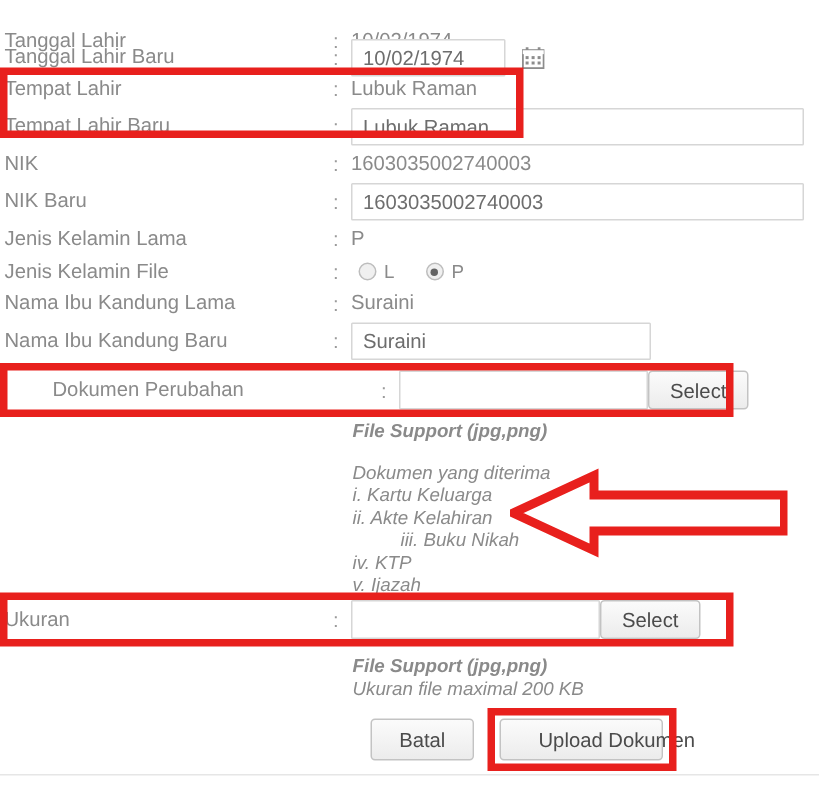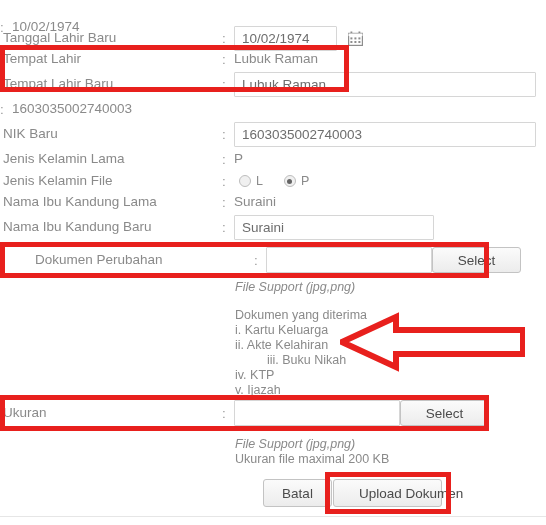--- a/index.html
+++ b/index.html
@@ -112,31 +112,32 @@
     border: 1px solid #c3c3c3;
     border-radius: 3px;
     background: linear-gradient(to bottom, #fbfbfb 0%, #ececec 100%);
     color: #4b4b4b;
     font-family: "Liberation Sans", sans-serif;
     font-size: 13.5px;
     cursor: pointer;
     padding: 0 12px;
     white-space: nowrap;
   }
-  .btn.select-btn { width: 89px; padding: 0; }
+  .btn.select-btn { width: 67px; padding: 0; }
 
   
   .note {
     position: absolute;
     color: #8a8a8a;
     font-size: 12.5px;
     line-height: 15.5px;
     white-space: pre;
-  }
-  .note.italic { font-style: italic; }
+    font-style: italic;
+  }
+  .note.italic { font-style: italic; font-weight: bold; }
 
   
   .redbox {
     position: absolute;
     border: 5px solid #e8201d;
     box-sizing: border-box;
     pointer-events: none;
   }
 
   
@@ -153,20 +154,21 @@
     height: 1px;
     background: #e6e6e6;
   }
 </style>
 </head>
 <body>
 
 <div id="page">
 
   <div class="row" style="top:18px;height:18px;">
+    <span class="label">Tanggal Lahir</span>
     <span class="colon">:</span>
     <span class="value">10/02/1974</span>
   </div>
 
   <div class="row" style="top:20px;height:36px;">
     <span class="label">Tanggal Lahir Baru</span>
     <span class="colon">:</span>
     <input class="txt" style="width: 103px;" type="text" value="10/02/1974">
     <span class="cal-icon">
       <svg width="15" height="15" viewBox="0 0 15 15" xmlns="http://www.w3.org/2000/svg">
@@ -192,20 +194,21 @@
     <span class="value">Lubuk Raman</span>
   </div>
 
   <div class="row" style="top:68px;height:32px;">
     <span class="label">Tempat Lahir Baru</span>
     <span class="colon">:</span>
     <input class="txt" style="width: 302px;" type="text" value="Lubuk Raman">
   </div>
 
   <div class="row" style="top:100px;height:18px;">
+    <span class="label">NIK</span>
     <span class="colon">:</span>
     <span class="value">1603035002740003</span>
   </div>
 
   <div class="row" style="top:118px;height:32px;">
     <span class="label">NIK Baru</span>
     <span class="colon">:</span>
     <input class="txt" style="width: 302px;" type="text" value="1603035002740003">
   </div>
 
@@ -265,21 +268,21 @@
   <div class="row" style="top:398px;height:30px;">
     <span class="label">Ukuran</span>
     <span class="colon">:</span>
     <input class="txt" style="width: 166px; height: 26px;" type="text" readonly="" placeholder="">
     <button class="btn select-btn">Select</button>
   </div>
 
   <div class="note italic" style="left:235px;top:437px;">File Support (jpg,png)</div>
   <div class="note" style="left:235px;top:452px;">Ukuran file maximal 200 KB</div>
 
-  <button class="btn" style="position:absolute;left:247px;top:479px;width:69px;height:28px;margin-left:16px;">Batal</button>
+  <button class="btn" style="position:absolute;left:247px;top:479px;width:69px;height:28px;">Batal</button>
   <button class="btn" style="position:absolute;left:333px;top:479px;width:109px;height:28px;padding-left:25px;">Upload Dokumen</button>
 
   <div class="redbox" style="left:0px;top:45px;width:349px;height:47px;"></div>
   <div class="redbox" style="left:0px;top:242px;width:489px;height:36px;"></div>
   <div class="redbox" style="left:0px;top:395px;width:489px;height:36px;"></div>
   <div class="redbox" style="left:325px;top:472px;width:126px;height:42px;"></div>
 
   <div class="divider" style="top:516px;"></div>
 
 </div>

